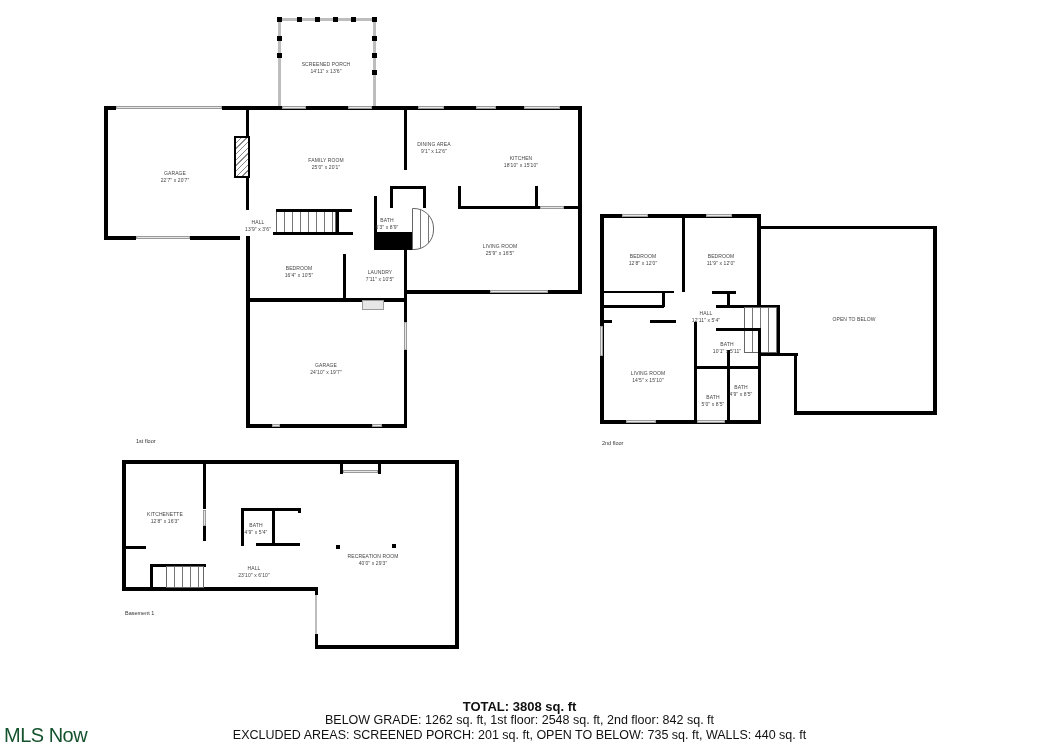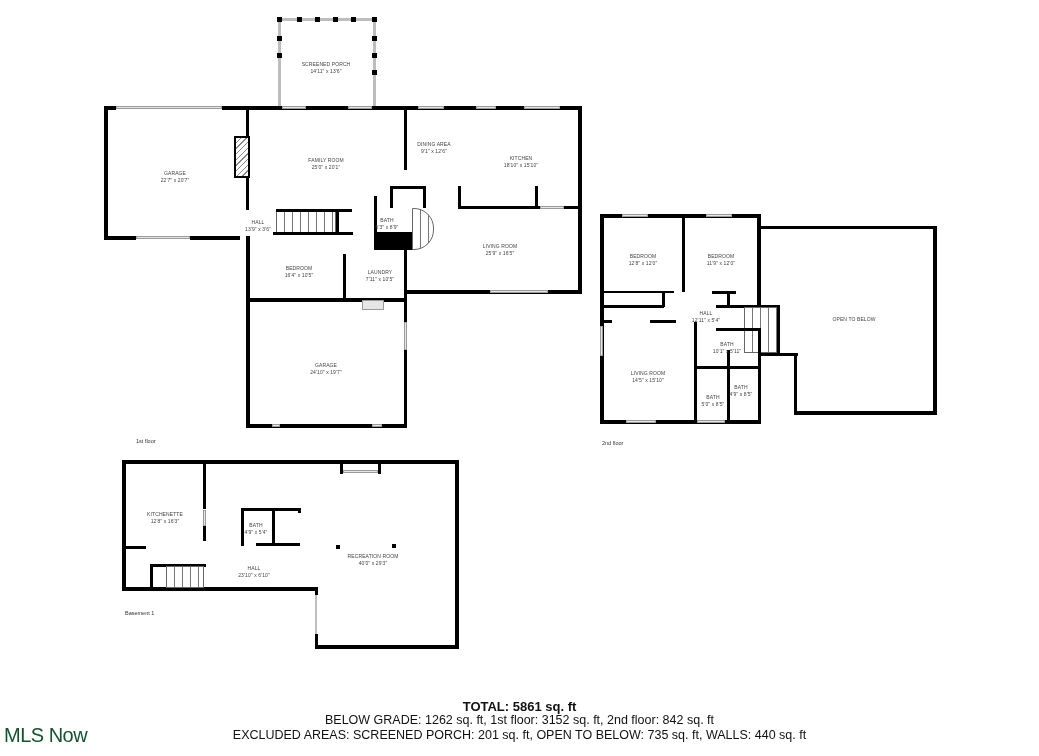--- a/index.html
+++ b/index.html
@@ -255,16 +255,16 @@
       </div>
     <div class="room-label" style="left:373px;top:553px;">
         <span class="nm">RECREATION ROOM</span>
         <span class="dim">40'0" x 29'3"</span>
       </div>
 
     <div class="floor-label" style="left:125px;top:610px;">Basement 1</div>
   </div>
 </div>
 
-<div id="total" class="summary">TOTAL: 5861 sq. ft</div>
-<div id="below" class="summary">BELOW GRADE: 1262 sq. ft, 1st floor: 3152 sq. ft, 2nd floor: 842 sq. ft</div>
+<div id="total" class="summary">TOTAL: 3808 sq. ft</div>
+<div id="below" class="summary">BELOW GRADE: 1262 sq. ft, 1st floor: 2548 sq. ft, 2nd floor: 842 sq. ft</div>
 <div id="excluded" class="summary">EXCLUDED AREAS: SCREENED PORCH: 201 sq. ft, OPEN TO BELOW: 735 sq. ft, WALLS: 440 sq. ft</div>
 <div id="brand">MLS Now</div>
 
 </body></html>

